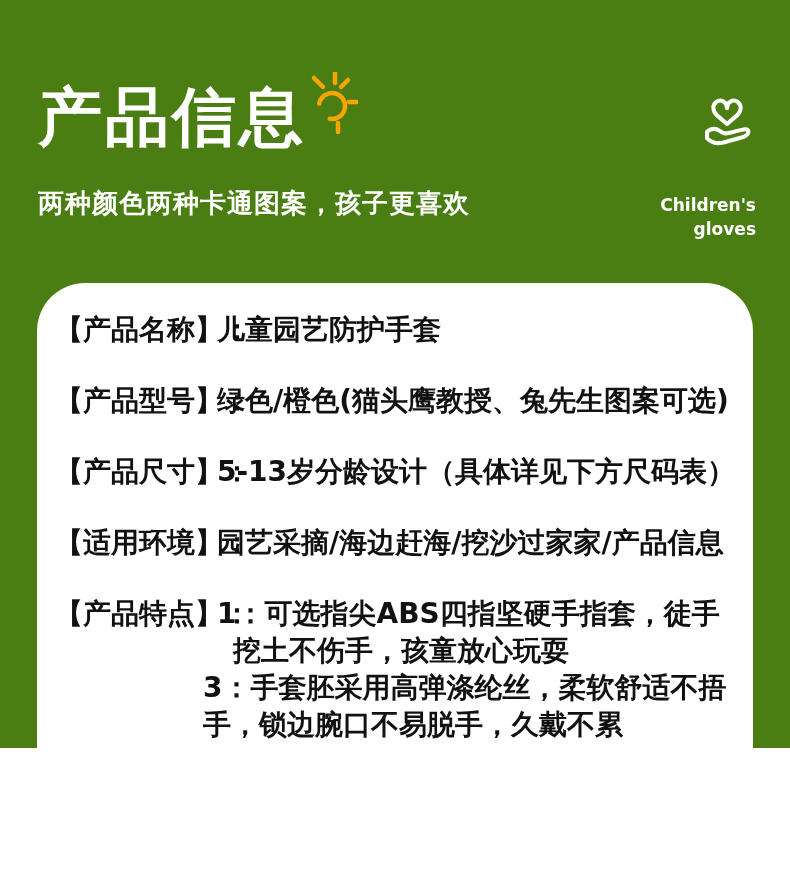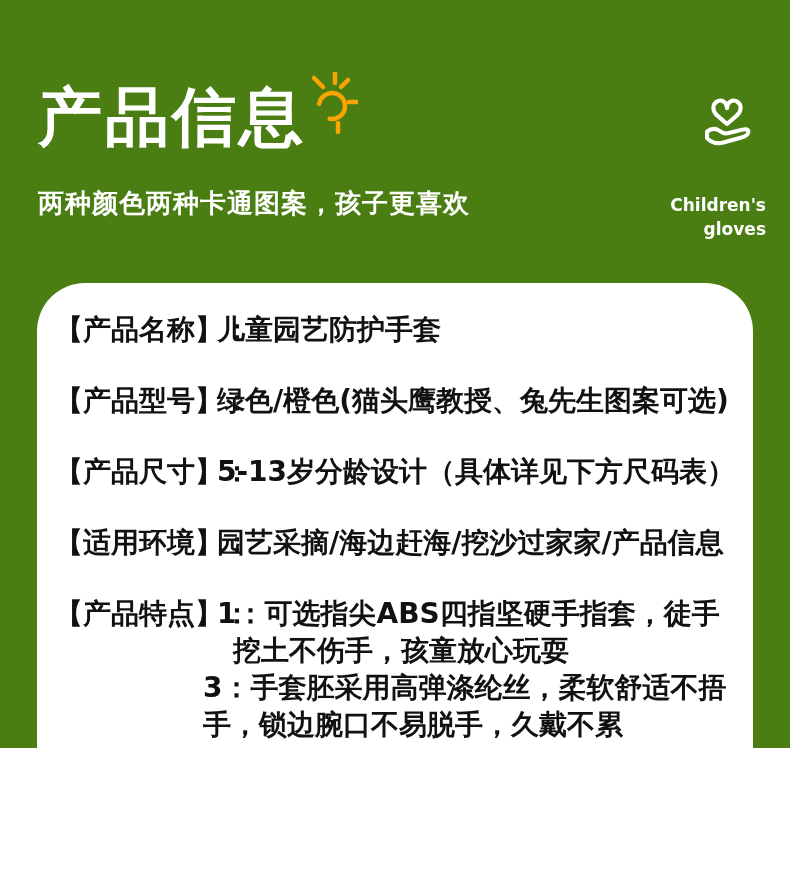--- a/index.html
+++ b/index.html
@@ -14,21 +14,21 @@
     letter-spacing:3px; line-height:1.3; white-space:nowrap;
   }
   .sun-icon { position:absolute; left:310px; top:72px; }
   .subtitle {
     position:absolute; left:38px; top:186px;
     font-size:26px; font-weight:700; color:#ffffff;
     letter-spacing:1px; white-space:nowrap;
   }
   .hand-heart-icon { position:absolute; right:34px; top:88px; }
   .en-label {
-    position:absolute; right:24px; top:193px;
+    position:absolute; right:34px; top:193px;
     text-align:right; color:#ffffff;
     font-size:17px; font-weight:700; line-height:24px;
   }
   .en-label span { display:block; }
   .card {
     position:absolute; left:37px; top:283px;
     width:716px; height:611px;
     background:var(--card_bg,#ffffff);
     border-radius:48px 48px 0 0;
     padding:28px 14px 0 18px;

